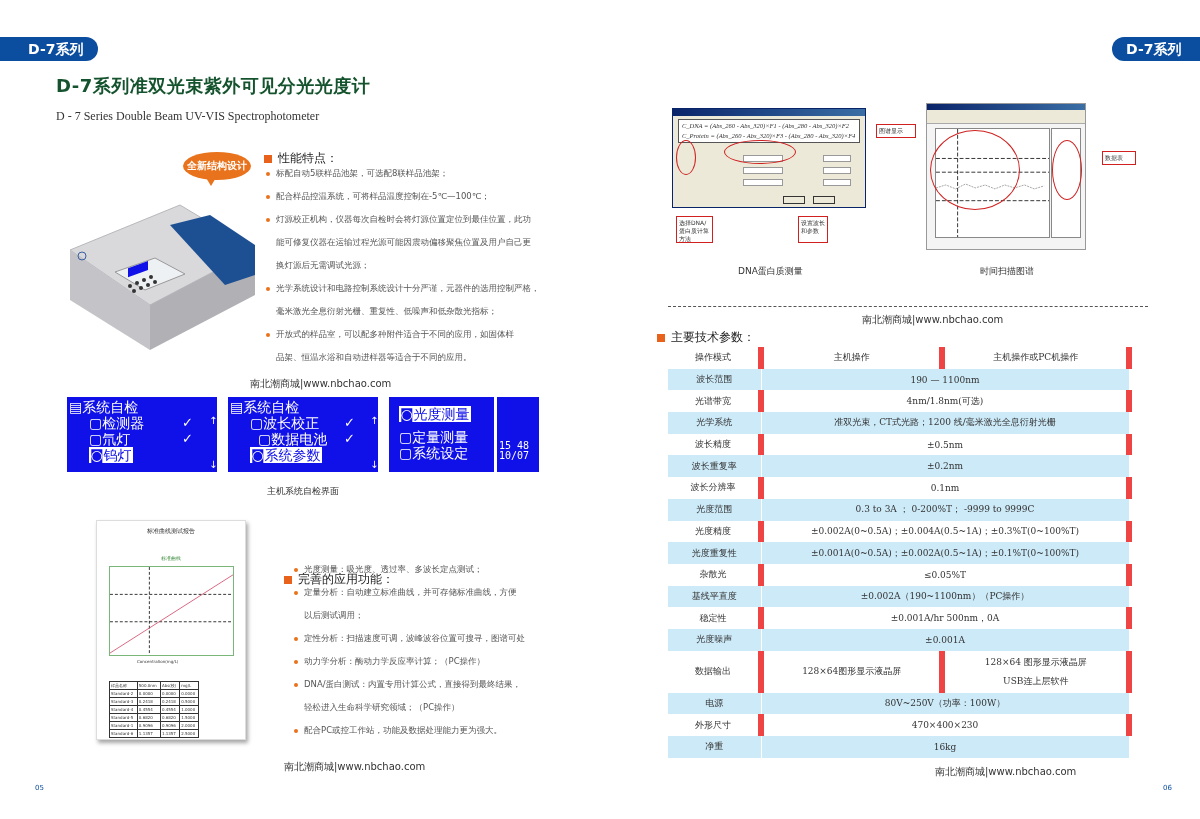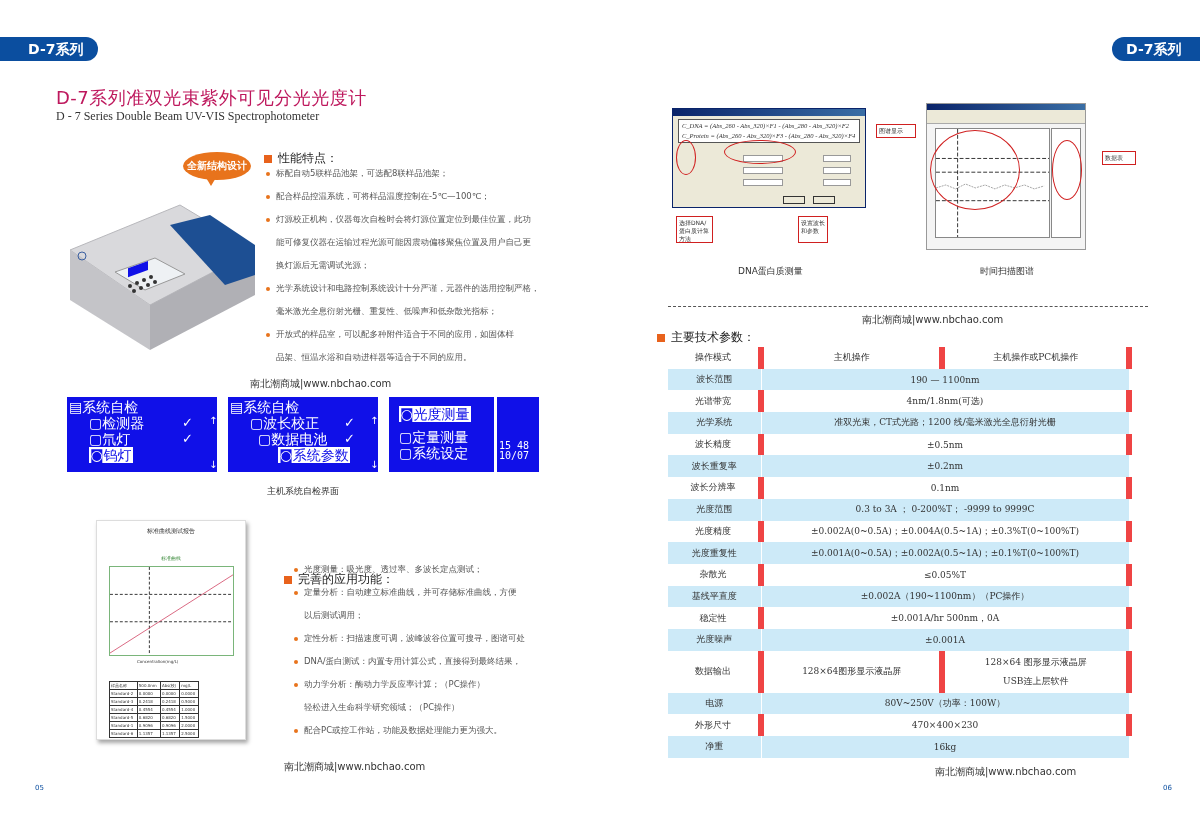--- a/index.html
+++ b/index.html
@@ -2,21 +2,21 @@
 <html><head>
 <meta charset="utf-8">
 <style>
   * { box-sizing: border-box; margin: 0; padding: 0; }
   html, body { width: 1200px; height: 819px; background: #ffffff; overflow: hidden; }
   body { position: relative; font-family: "DejaVu Sans", sans-serif; color: #333; }
 
   .tab-left { position: absolute; left: 0; top: 37px; width: 98px; height: 24px; background: #0b4e9f; border-radius: 0 12px 12px 0; color: #fff; font-weight: bold; font-size: 14px; line-height: 24px; padding-left: 28px; }
   .tab-right { position: absolute; right: 0; top: 37px; width: 88px; height: 24px; background: #0b4e9f; border-radius: 12px 0 0 12px; color: #fff; font-weight: bold; font-size: 14px; line-height: 24px; padding-left: 14px; }
 
-  .title-cn { position: absolute; left: 56px; top: 86px; font-size: 18px; font-weight: normal; color: #be185d; letter-spacing: 0.5px; }
+  .title-cn { position: absolute; left: 56px; top: 74px; font-size: 18px; font-weight: bold; color: #14532d; letter-spacing: 0.5px; }
   .title-en { position: absolute; left: 56px; top: 109px; font-family: "Liberation Serif", serif; font-size: 12px; color: #333; }
 
   
   .instrument { position: absolute; left: 60px; top: 190px; width: 200px; height: 170px; }
   .bubble { position: absolute; left: 183px; top: 152px; width: 68px; height: 28px; background: #e8731c; border-radius: 50%; color: #fff; font-size: 10px; font-weight: bold; text-align: center; line-height: 28px; }
   .bubble-tail { position: absolute; left: 205px; top: 176px; width: 0; height: 0; border-left: 6px solid transparent; border-right: 6px solid transparent; border-top: 10px solid #e8731c; }
 
   .section-head { position: absolute; font-size: 12px; color: #222; display: flex; align-items: center; gap: 6px; }
   .section-head .sq { width: 8px; height: 8px; background: #e8621c; display: inline-block; }
   .bullets { position: absolute; font-size: 8.5px; color: #555; line-height: 23px; }
@@ -121,21 +121,21 @@
   <span class="check" style="left:115px; top:18px;">✓</span>
   <span class="check" style="left:115px; top:34px;">✓</span>
   <span class="arrow" style="left:142px; top:18px;">↑</span>
   <span class="arrow" style="left:142px; top:62px;">↓</span>
 </div>
 
 <div class="lcd" style="left:228px; top:397px; width:150px; height:75px;">
   <div class="row" style="padding:2px 0 0 2px;">▤系统自检</div>
   <div class="row" style="padding-left:22px;">▢波长校正</div>
   <div class="row" style="padding-left:30px;">▢数据电池</div>
-  <div class="row" style="padding-left:22px;text-align:center;"><span class="sel">◙系统参数</span></div>
+  <div class="row" style="padding-left:22px;"><span class="sel">◙系统参数</span></div>
   <span class="check" style="left:116px; top:18px;">✓</span>
   <span class="check" style="left:116px; top:34px;">✓</span>
   <span class="arrow" style="left:142px; top:18px;">↑</span>
   <span class="arrow" style="left:142px; top:62px;">↓</span>
 </div>
 
 <div class="lcd" style="left:389px; top:397px; width:105px; height:75px;">
   <div class="row" style="padding:9px 0 7px 10px;"><span class="sel">◙光度测量</span></div>
   <div class="row" style="padding-left:10px;">▢定量测量</div>
   <div class="row" style="padding-left:10px;">▢系统设定</div>
@@ -206,22 +206,22 @@
 
 <div class="section-head" style="left:284px; top:547px;margin-top:24px;">
   <span class="sq"></span>
   <span>完善的应用功能：</span>
 </div>
 <ul class="bullets" style="left:294px; top:558px; width:260px;">
   <li>光度测量：吸光度、透过率、多波长定点测试；</li>
   <li>定量分析：自动建立标准曲线，并可存储标准曲线，方便</li>
   <li class="cont">以后测试调用；</li>
   <li>定性分析：扫描速度可调，波峰波谷位置可搜寻，图谱可处</li>
+  <li>动力学分析：酶动力学反应率计算；（PC操作）</li>
   <li>DNA/蛋白测试：内置专用计算公式，直接得到最终结果，</li>
-  <li>动力学分析：酶动力学反应率计算；（PC操作）</li>
   <li class="cont">轻松进入生命科学研究领域；（PC操作）</li>
   <li>配合PC或控工作站，功能及数据处理能力更为强大。</li>
 </ul>
 
 <div class="watermark" style="left:284px; top:760px;">南北潮商城|www.nbchao.com</div>
 <div class="page-no" style="left:35px; top:784px;">05</div>
 
 <div class="shot1">
   <div class="tb"></div>
   <div class="formula">

